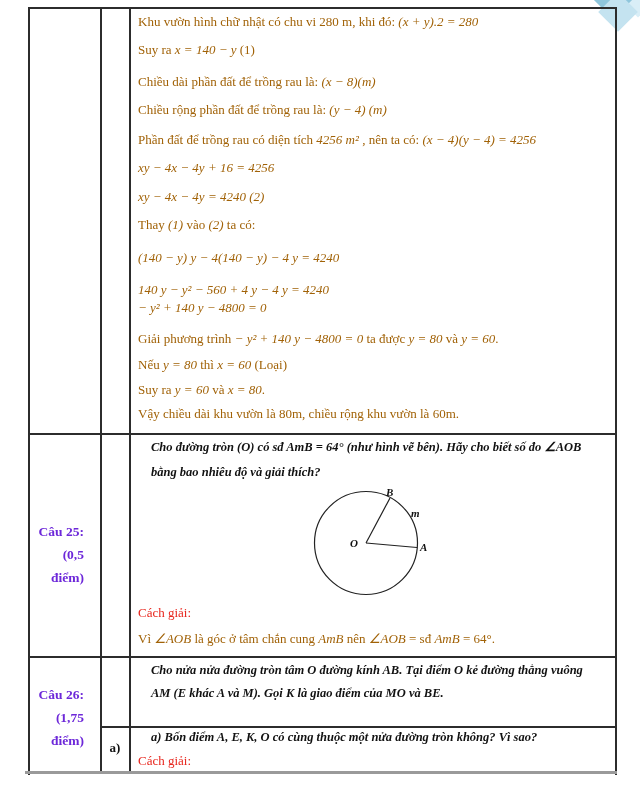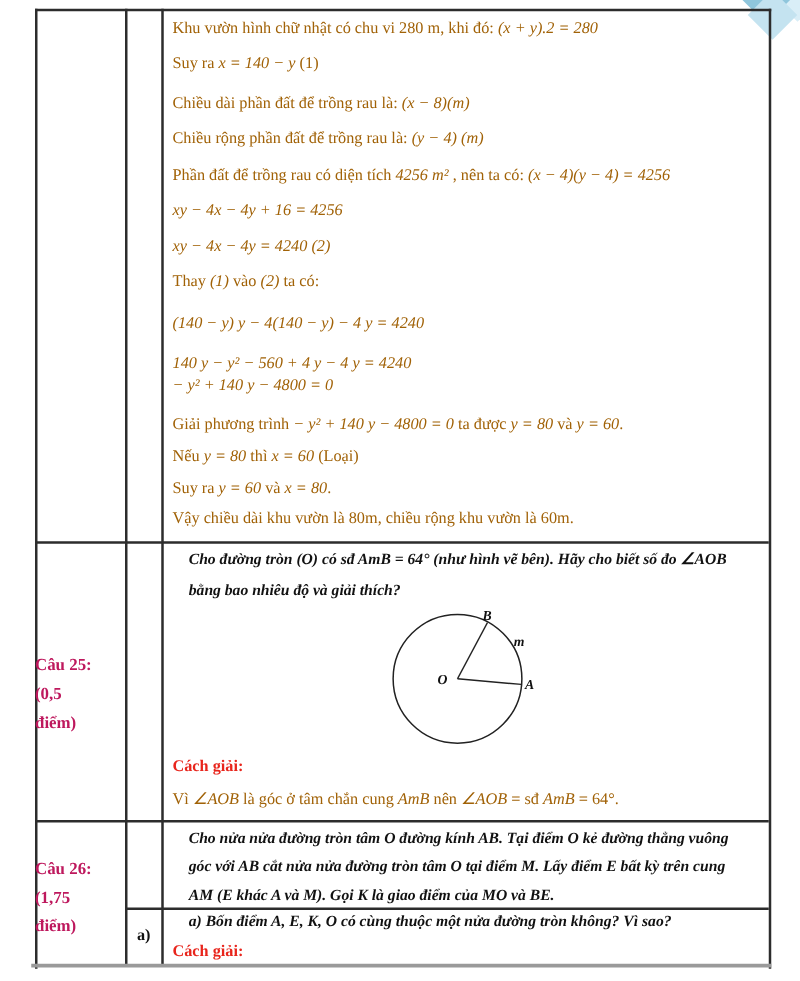--- a/index.html
+++ b/index.html
@@ -21,26 +21,26 @@
   .qblock{position:absolute;left:138px;color:#111;margin-left:13px;}
   .qline{
     font-size:12.5px;line-height:25px;font-weight:bold;font-style:italic;
     white-space:nowrap;
   }
   .q26line{
     font-size:12.5px;line-height:23px;font-weight:bold;font-style:italic;
     white-space:nowrap;
   }
   .cau-label{
-    position:absolute;left:28px;width:56px;text-align:left;
-    font-size:13.5px;line-height:23px;font-weight:bold;color:#be185d;
+    position:absolute;left:28px;width:56px;text-align:right;
+    font-size:13.5px;line-height:23px;font-weight:bold;color:#6d28d9;
   }
   .cau-label div{display:block;}
   .solution-header{
-    position:absolute;left:138px;font-size:13px;font-weight:bold;
+    position:absolute;left:138px;font-size:13px;font-weight:normal;
     color:#e8251c;white-space:nowrap;
   }
   .part-letter{
     position:absolute;left:100px;width:30px;text-align:center;
     font-size:13px;font-weight:bold;color:#111;
   }
   
   .decor-diamond{position:absolute;transform:rotate(45deg);}
   svg text{font-family:"Liberation Serif",serif;}
 </style>
@@ -105,21 +105,20 @@
   <div class="sline" style="top:630px;"><span>Vì </span><span class="mi">∠AOB</span><span> là góc ở tâm chắn cung </span><span class="mi">AmB</span><span> nên </span><span class="mi">∠AOB</span><span> = sđ </span><span class="mi">AmB</span><span> = 64°.</span></div>
 
   <div class="cau-label" style="top:683px;">
     <div>Câu 26:</div>
     <div>(1,75</div>
     <div>điểm)</div>
   </div>
 
   <div class="qblock" style="top:659px;">
     <div class="q26line">Cho nửa nửa đường tròn tâm O đường kính AB. Tại điểm O kẻ đường thẳng vuông</div>
-    <div class="q26line">góc với AB cắt nửa nửa đường tròn tâm O tại điểm M. Lấy điểm E bất kỳ trên cung</div>
     <div class="q26line">AM (E khác A và M). Gọi K là giao điểm của MO và BE.</div>
   </div>
 
   <div class="part-letter" style="top:740px;">a)</div>
 
   <div class="qblock" style="top:730px;">
     <div class="q26line" style="line-height:15px;">a) Bốn điểm A, E, K, O có cùng thuộc một nửa đường tròn không? Vì sao?</div>
   </div>
   <div class="solution-header" style="top:753px;">Cách giải:</div>
 

